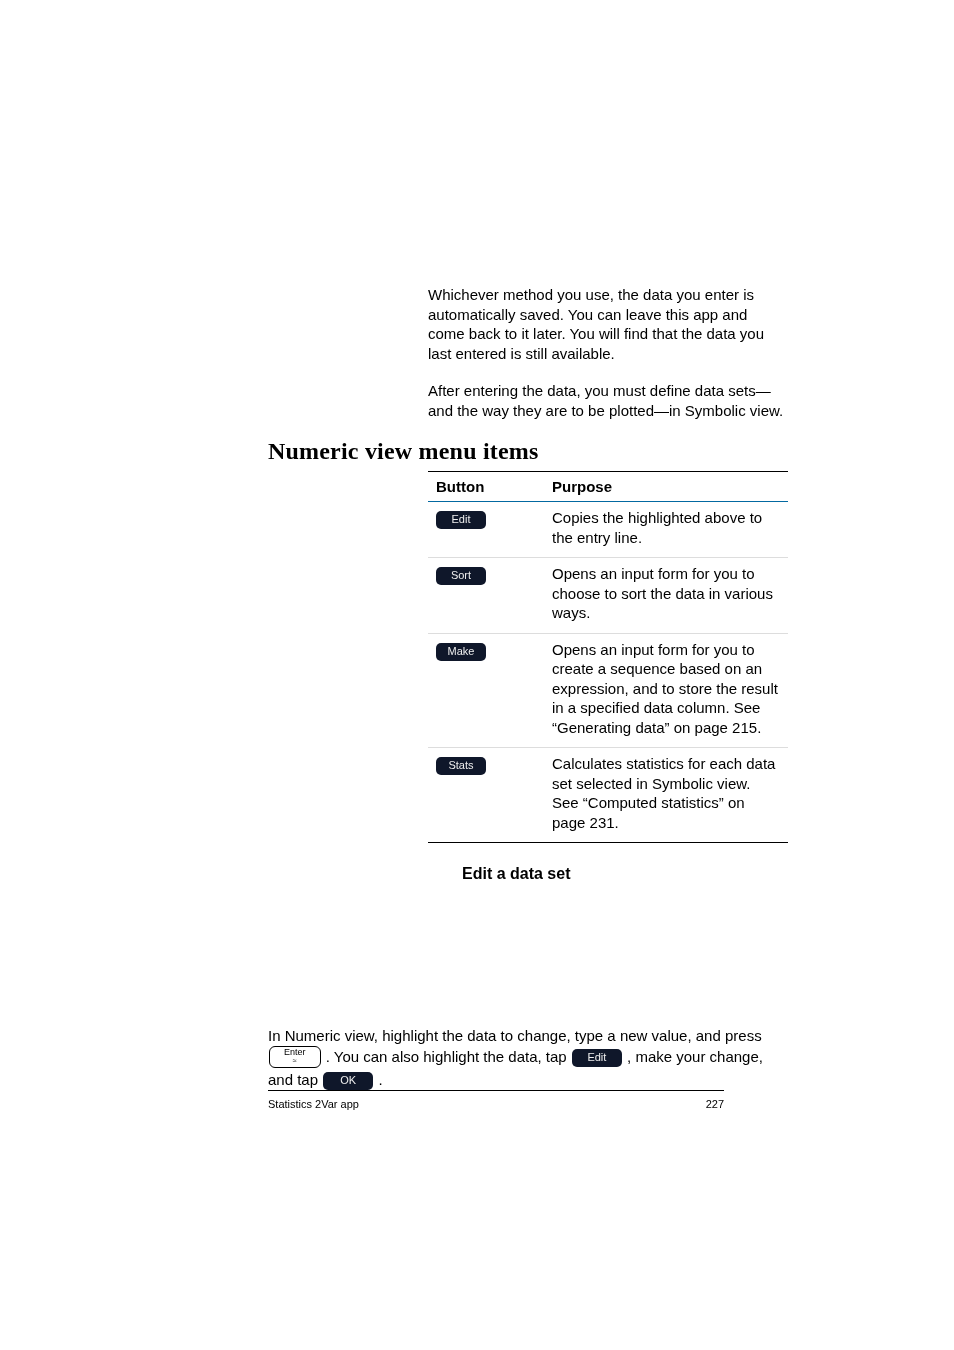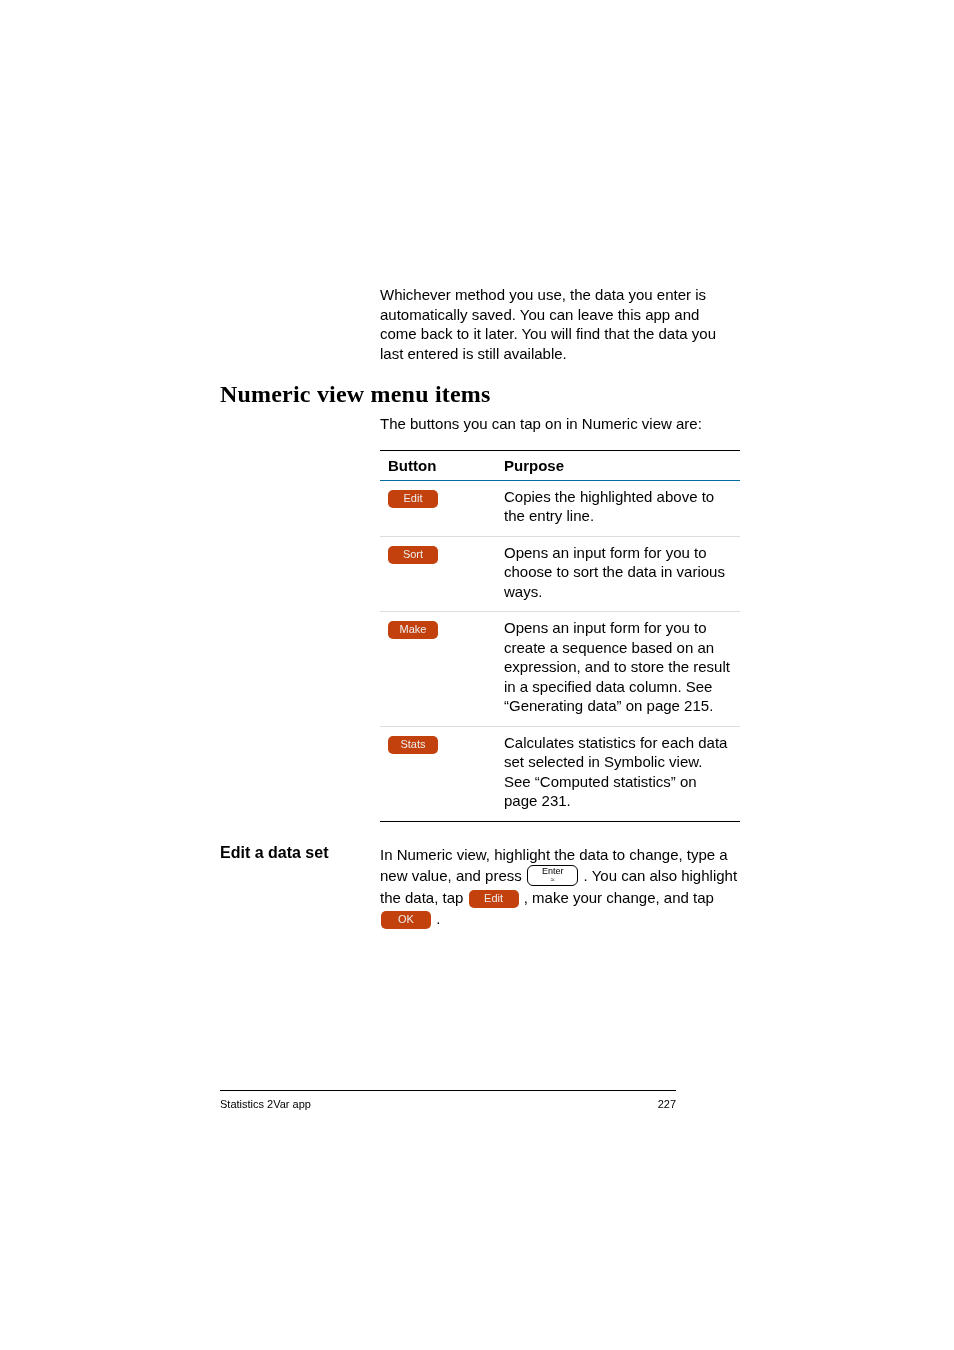--- a/index.html
+++ b/index.html
@@ -10,20 +10,21 @@
     background: #fff;
     font-family: "Futura", "Trebuchet MS", Arial, sans-serif;
     color: #000;
   }
   .page {
     position: relative;
     width: 886px;
     height: 1350px;
     box-sizing: border-box;
     padding: 270px 210px 0 220px;
+    margin-left: 48px;
   }
   .content {
     width: 520px;
     margin-left: auto;
   }
   .body-text-indent {
     width: 360px;
     margin-left: 160px;
     font-size: 15px;
     line-height: 1.3;
@@ -67,21 +68,21 @@
     border-bottom: 1px solid #ddd;
     font-weight: 300;
     line-height: 1.3;
   }
   table.bt tr:last-child td {
     border-bottom: 1.5px solid #000;
   }
   .col-button { width: 100px; }
   .btn {
     display: inline-block;
-    background: #c2410c;
+    background: #0f172a;
     color: #eee;
     font-size: 11px;
     line-height: 1;
     padding: 3px 10px 4px 10px;
     border-radius: 5px;
     min-width: 30px;
     text-align: center;
     font-family: Arial, sans-serif;
   }
   .keycap {
@@ -97,23 +98,24 @@
     position: relative;
     top: -1px;
   }
   .keycap small {
     display: block;
     font-size: 7px;
     margin-top: -1px;
   }
   .edit-block {
     display: flex;
-    align-items: flex-start;
+    align-items: center;
     margin-top: 22px;
     gap: 28px;
+    flex-direction: column;
   }
   .edit-block .left-col {
     width: 132px;
     flex: 0 0 132px;
   }
   .edit-block .right-col {
     flex: 1;
     font-size: 15px;
     line-height: 1.4;
     font-weight: 300;
@@ -137,24 +139,24 @@
     font-weight: 300;
   }
 </style>
 </head>
 <body>
 
 <div class="page">
   <div class="content">
 
     <p class="body-text-indent">Whichever method you use, the data you enter is automatically saved. You can leave this app and come back to it later. You will find that the data you last entered is still available.</p>
+    <p class="body-text-indent">After entering the data, you must define data sets—and the way they are to be plotted—in Symbolic view.</p>
 
     <h2 class="section">Numeric view menu items</h2>
 
-    <p class="intro-line">The buttons you can tap on in Numeric view are:</p>
 
     <table class="bt">
       <thead>
         <tr>
           <th class="col-button">Button</th>
           <th>Purpose</th>
         </tr>
       </thead>
       <tbody>
         <tr>

